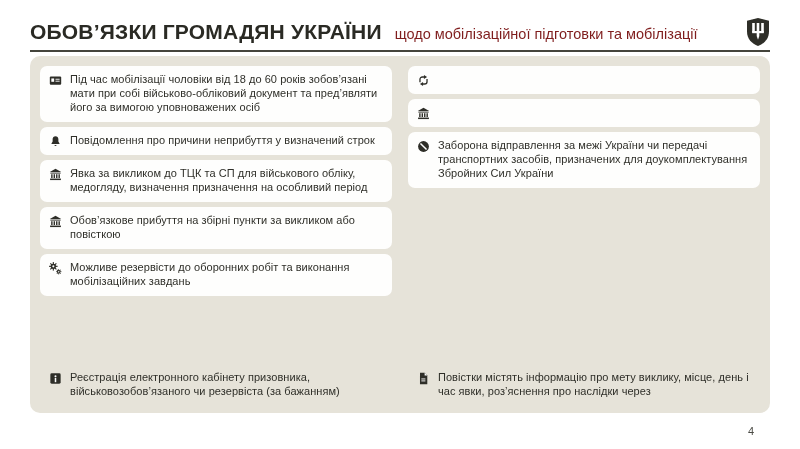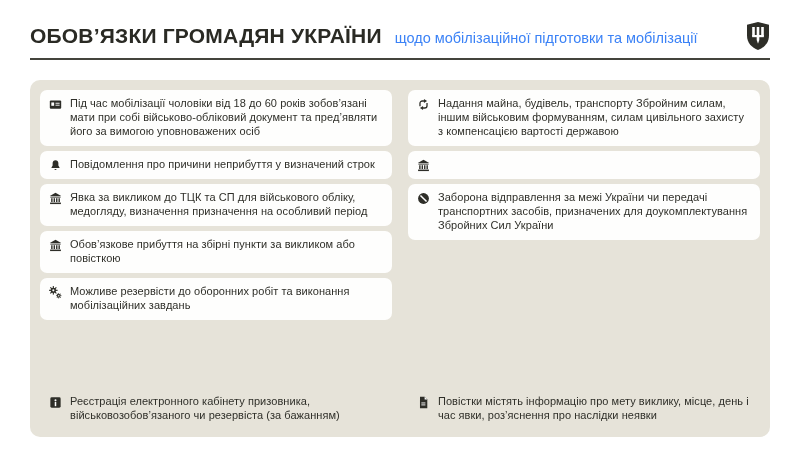--- a/index.html
+++ b/index.html
@@ -9,33 +9,33 @@
     width: 800px; height: 449px;
     background: #ffffff;
     font-family: "Liberation Sans", sans-serif;
     color: #2f2f29;
     padding: 0 30px;
     overflow: hidden;
   }
   
   .header {
     display: flex; align-items: center;
-    padding-top: 13px; height: 60px;
+    padding-top: 13px; height: 52px;
     border-bottom: 2px solid #44443c;
   }
   .titles { display: flex; align-items: baseline; gap: 13px; }
   .title {
     font-size: 21px; font-weight: bold; letter-spacing: .2px;
     color: #2a2a24; white-space: nowrap;
   }
-  .subtitle { font-size: 14.5px; color: #3b82f6; white-space: nowrap; }
+  .subtitle { font-size: 14.5px; color: #7f1d1d; white-space: nowrap; }
   .emblem { margin-left: auto; width: 24px; height: 28px; flex: 0 0 auto; }
   
   .panel {
-    margin-top: 20px;
+    margin-top: 4px;
     height: 357px;
     background: var(--panel, #e6e3d9);
     border-radius: 10px;
     padding: 10px;
     display: grid;
     grid-template-columns: 1fr 1fr;
     column-gap: 16px;
     overflow: hidden;
   }
   .col { display: flex; flex-direction: column; gap: 5px; min-width: 0; }
@@ -193,21 +193,20 @@
       </div>
     </div>
 
     <div class="col">
       <div class="card">
         <span class="icn">
             <svg>
               <use href="#i-cycle"></use>
             </svg>
           </span>
-        <p class="txt">Надання майна, будівель, транспорту Збройним силам, іншим військовим формуванням, силам цивільного захисту з компенсацією вартості державою</p>
       </div>
       <div class="card">
         <span class="icn">
             <svg>
               <use href="#i-bank"></use>
             </svg>
           </span>
       </div>
       <div class="card">
         <span class="icn">
@@ -216,21 +215,21 @@
             </svg>
           </span>
         <p class="txt">Заборона відправлення за межі України чи передачі транспортних засобів, призначених для доукомплектування Збройних Сил України</p>
       </div>
       <div class="card plain">
         <span class="icn">
             <svg>
               <use href="#i-doc"></use>
             </svg>
           </span>
-        <p class="txt">Повістки містять інформацію про мету виклику, місце, день і час явки, роз’яснення про наслідки неявки</p>
+        <p class="txt">Повістки містять інформацію про мету виклику, місце, день і час явки, роз’яснення про наслідки через</p>
       </div>
     </div>
 
   </div>
 
   <div class="footer">
     <span class="pageno">4</span>
   </div>
 
 </div>

